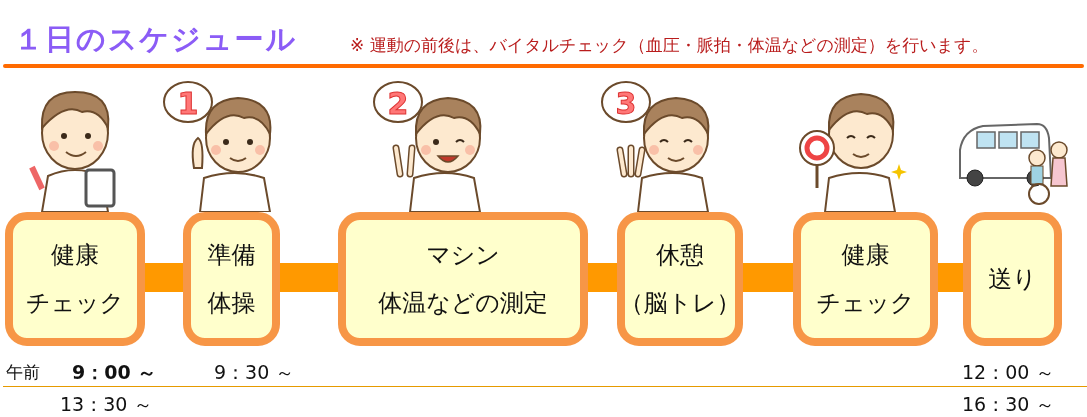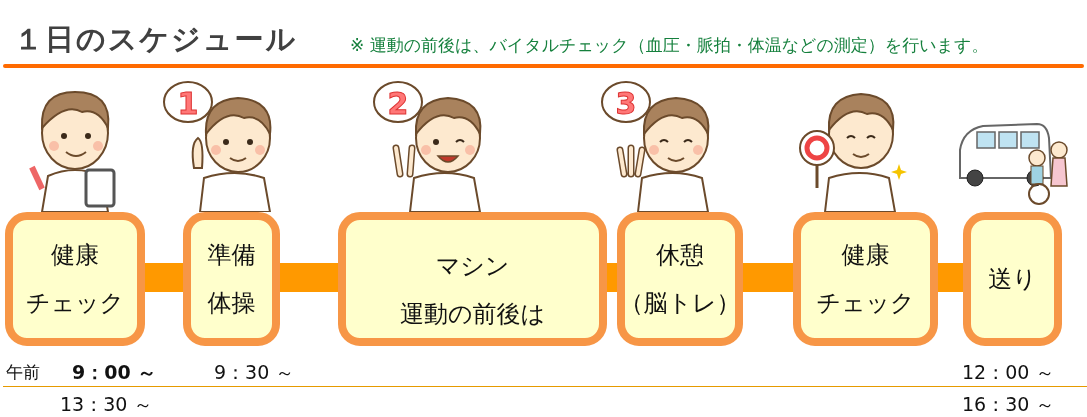--- a/index.html
+++ b/index.html
@@ -1,20 +1,20 @@
 <!DOCTYPE html>
 <html><head>
 <meta charset="utf-8">
 <style>
   * { margin:0; padding:0; box-sizing:border-box; }
   html, body { width:1087px; height:417px; background:#fff; overflow:hidden; }
   body { position:relative; font-family:"DejaVu Sans", sans-serif; color:#111; }
 
-  .title { position:absolute; left:14px; top:20px; font-size:29px; font-weight:bold; color:#404040; letter-spacing:2px; white-space:nowrap; }
-  .note { position:absolute; left:350px; top:34px; font-size:17px; color:#15803d; white-space:nowrap; }
+  .title { position:absolute; left:14px; top:20px; font-size:29px; font-weight:bold; color:#8b5cf6; letter-spacing:2px; white-space:nowrap; }
+  .note { position:absolute; left:350px; top:34px; font-size:17px; color:#b91c1c; white-space:nowrap; }
   .title-rule { position:absolute; left:3px; top:64px; width:1081px; height:4px; background:#FF6A00; border-radius:2px; }
 
   .connector { position:absolute; left:140px; top:263px; width:830px; height:29px; background:#FF9900; }
 
   .step { position:absolute; top:212px; height:134px; background:#FFFFCC; border:8px solid #F79646; border-radius:22px;
           display:flex; flex-direction:column; justify-content:center; align-items:center; text-align:center; font-size:24px; line-height:48px; }
   .step .l1, .step .l2 { display:block; white-space:nowrap; }
 
   .illus { position:absolute; top:78px; height:134px; }
 
@@ -114,23 +114,23 @@
 <div class="connector"></div>
 
 <div class="step" style="left:5px;width:140px;">
   <span class="l1">健康</span>
   <span class="l2">チェック</span>
 </div>
 <div class="step" style="left:183px;width:97px;text-align:right;">
   <span class="l1">準備</span>
   <span class="l2">体操</span>
 </div>
-<div class="step" style="left:338px;width:269px;justify-content:flex-end;">
+<div class="step" style="left:338px;width:250px;">
   <span class="l1">マシン</span>
-  <span class="l2">運動の前後は</span>
+  <span class="l2">体温などの測定</span>
 </div>
 <div class="step" style="left:617px;width:126px;">
   <span class="l1">休憩</span>
   <span class="l2">（脳トレ）</span>
 </div>
 <div class="step" style="left:793px;width:145px;">
   <span class="l1">健康</span>
   <span class="l2">チェック</span>
 </div>
 <div class="step" style="left:963px;width:99px;">

